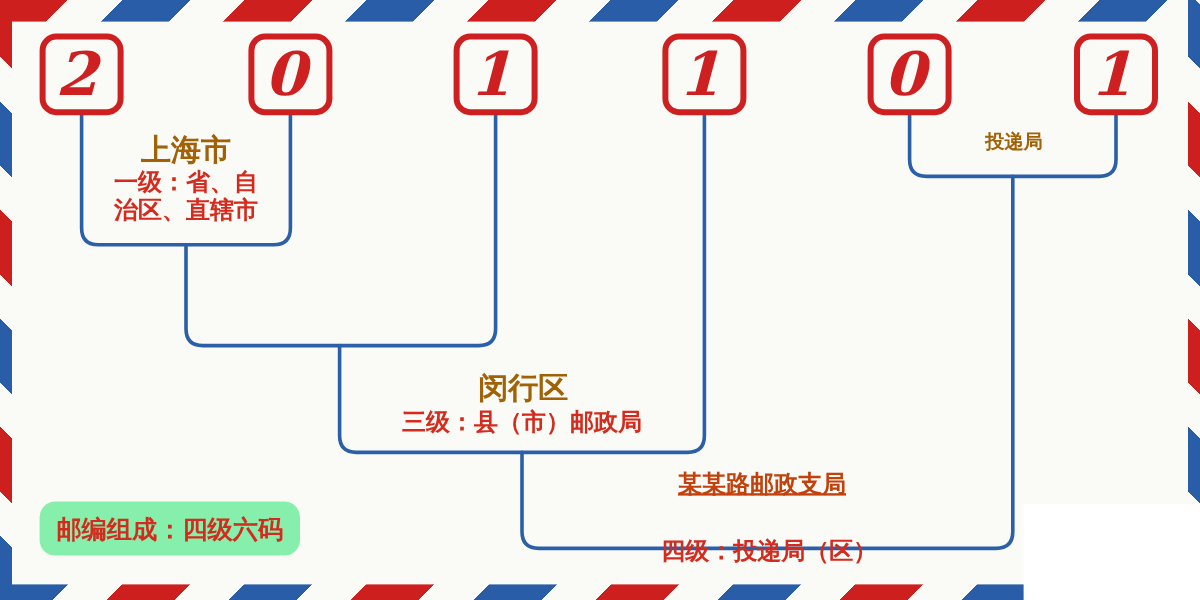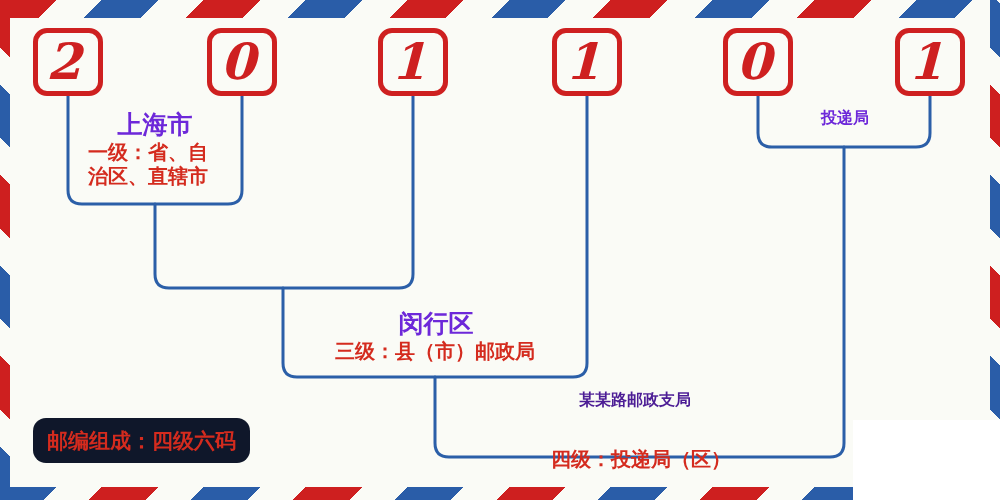--- a/index.html
+++ b/index.html
@@ -57,32 +57,32 @@
   }
   .digit {
     font-family: "DejaVu Serif", serif;
     font-weight: bold; font-style: italic;
     font-size: 50px; line-height: 1;
     color: #CE2020;
     transform: skewX(-4deg);
   }
   
   .label { position: absolute; z-index: 5; transform: translateX(-50%); white-space: nowrap; font-weight: bold; }
-  .blue-label { color: #6d28d9; font-size: 25px; }
-  .blue-label-sm { color: #4c1d95; font-size: 16px; }
+  .blue-label { color: #a16207; font-size: 25px; }
+  .blue-label-sm { color: #c2410c; font-size: 20px; text-decoration: underline; }
   .red-label { color: #D42B1E; font-size: 20px; }
   .level1-desc {
     white-space: normal; width: 134px;
-    line-height: 1.22;
+    text-align: center; line-height: 1.22;
   }
   
   .footer-pill {
     position: absolute; left: 33px; top: 418px;
     width: 217px; height: 45px;
-    background: #0f172a; border-radius: 13px;
+    background: #86efac; border-radius: 13px;
     z-index: 5;
     display: flex; align-items: center; justify-content: center;
     color: #D42B1E; font-weight: bold; font-size: 21px;
     white-space: nowrap;
   }
 </style>
 </head>
 <body>
 
 <div class="canvas">

